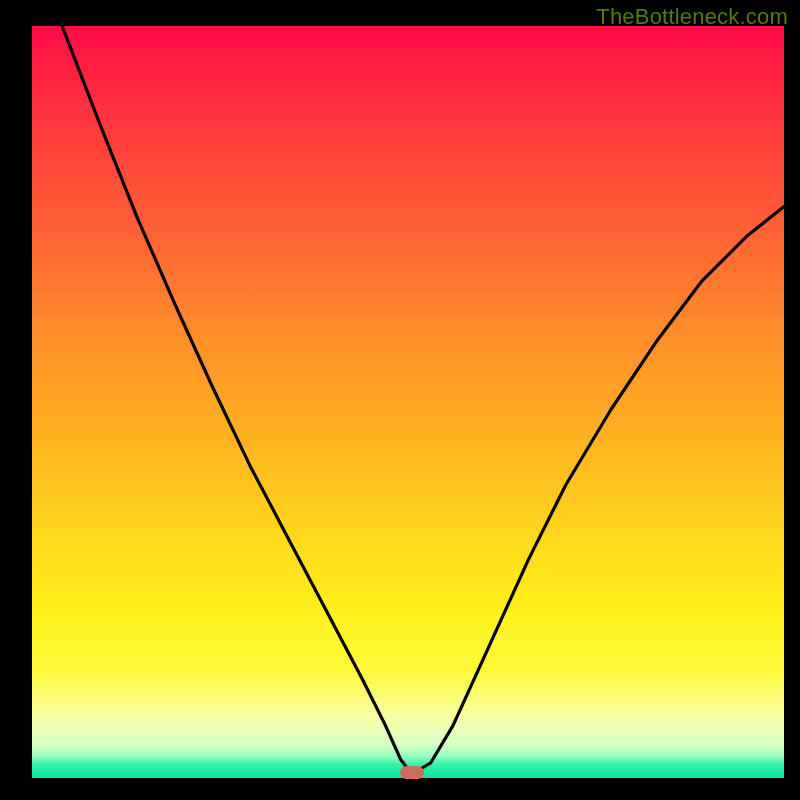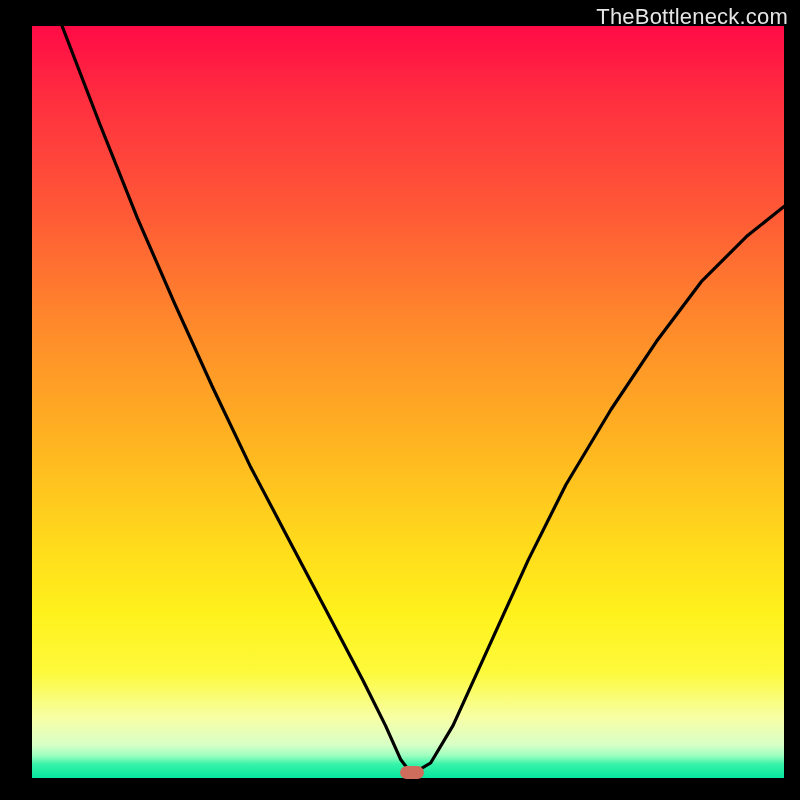--- a/index.html
+++ b/index.html
@@ -41,21 +41,21 @@
       #35f3a8 98.2%,
       #07e49e 100%
     );
   }
   .watermark {
     position: absolute;
     top: 4px;
     right: 12px;
     font-family: Arial, Helvetica, sans-serif;
     font-size: 22px;
-    color: #e5e5e5;
+    color: #4d7c0f;
     letter-spacing: 0.2px;
     font-weight: 500;
   }
   svg.curve {
     position: absolute;
     left: 32px;
     top: 26px;
     width: 752px;
     height: 752px;
   }

